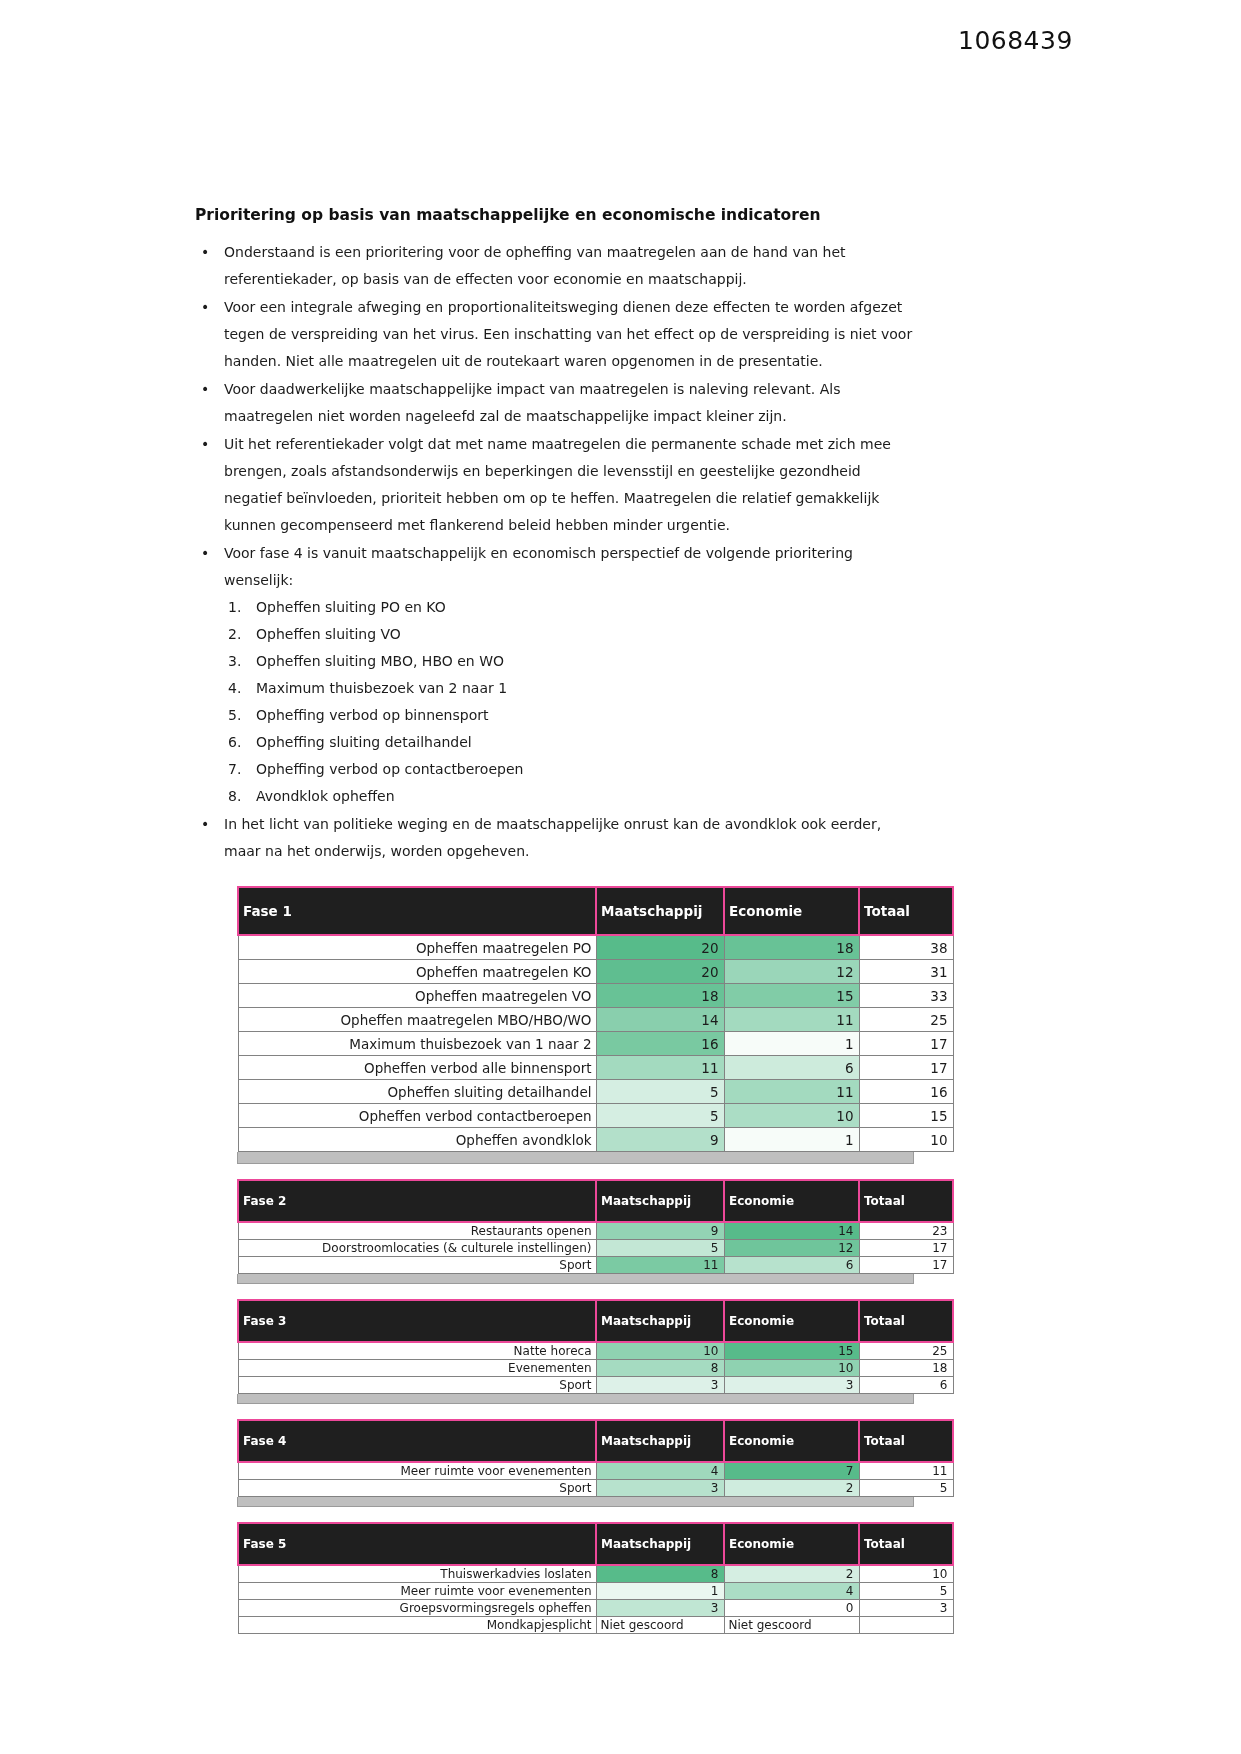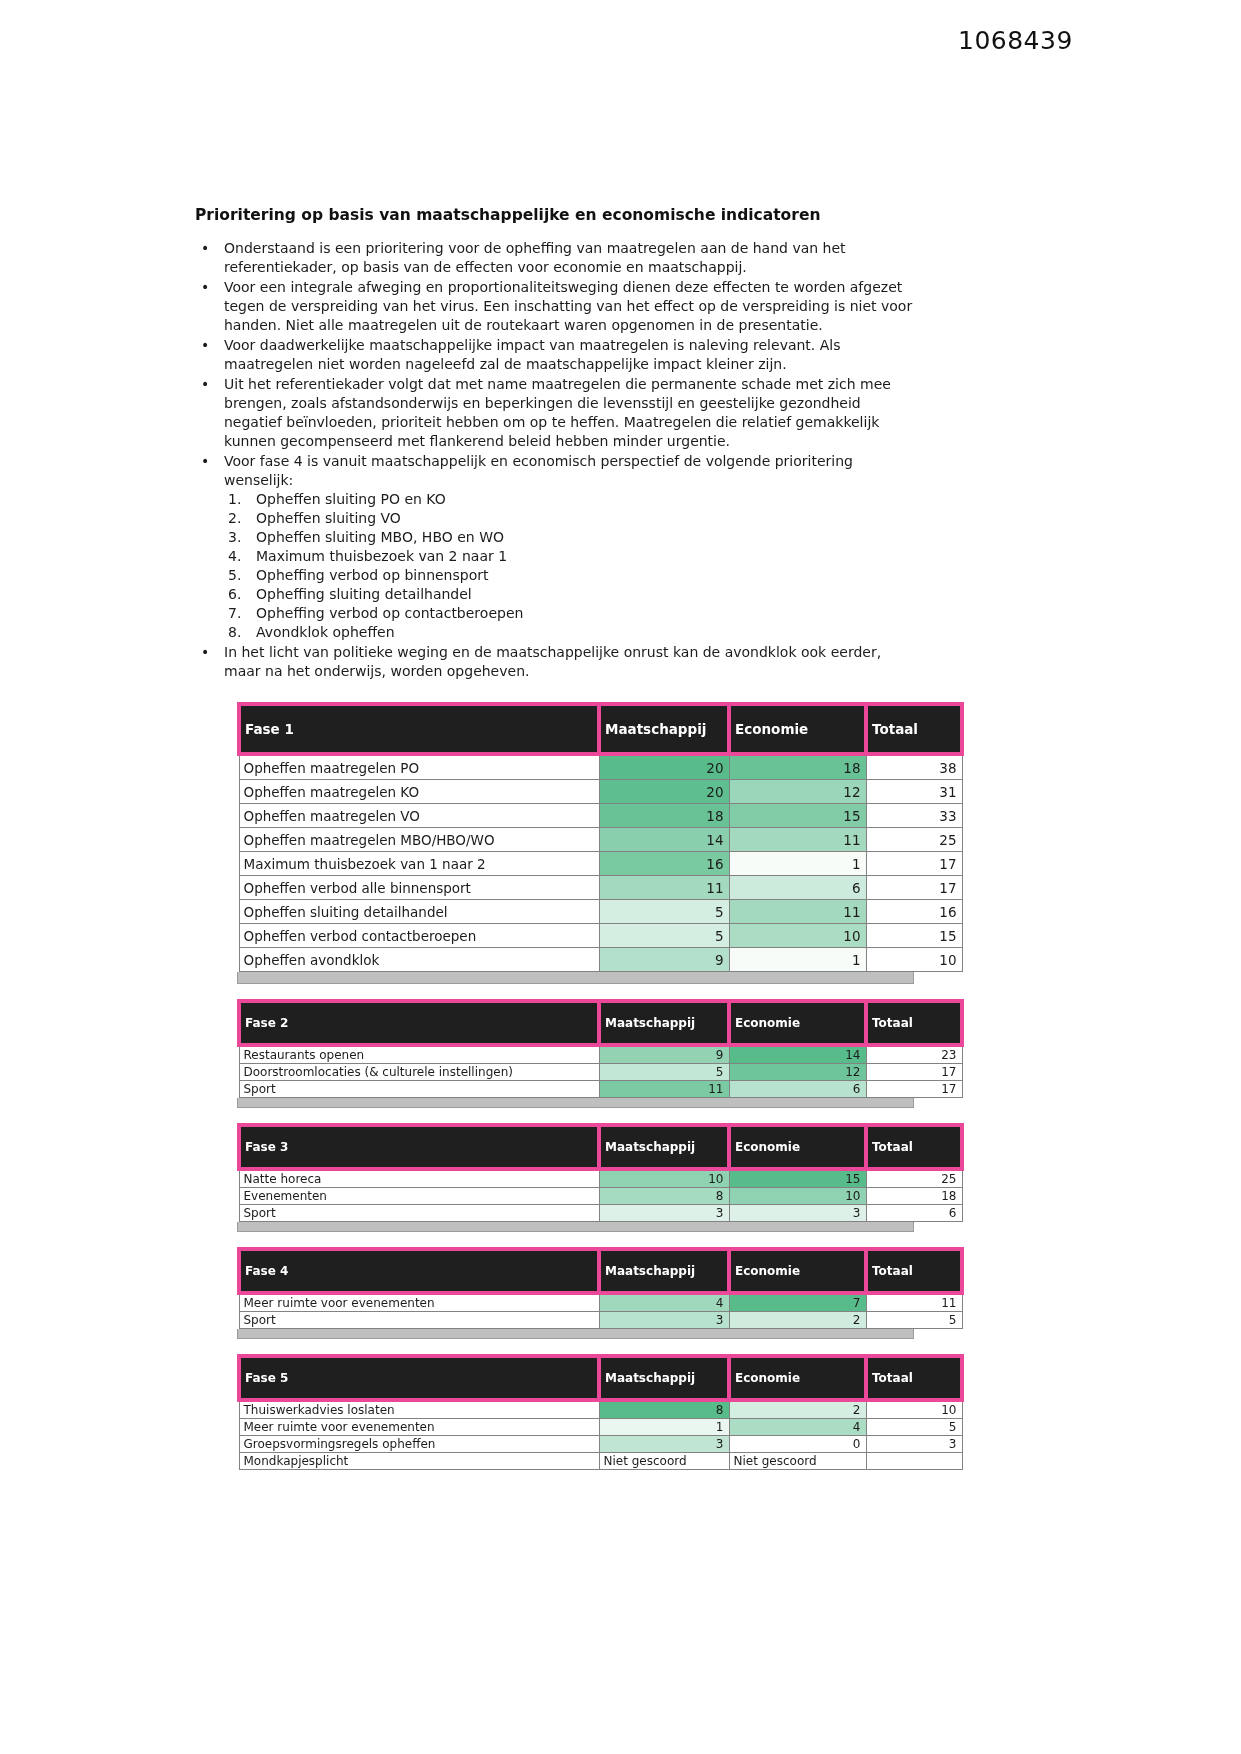--- a/index.html
+++ b/index.html
@@ -31,21 +31,21 @@
     font-size: 15.5px;
     font-weight: bold;
     margin: 0 0 15px 0;
     color: #111;
   }
   .bullets {
     list-style: none;
     margin: 0;
     padding: 0;
     font-size: 14px;
-    line-height: 19px;
+    line-height: 27px;
   }
   .bullet {
     position: relative;
     padding-left: 29px;
     margin: 0 0 1px 0;
   }
   .bullet::before {
     content: "\2022";
     position: absolute;
     left: 6px;
@@ -77,33 +77,33 @@
     table-layout: fixed;
     width: 675px;
   }
   .score-table th:nth-child(1), .score-table td:nth-child(1) { width: 348px; }
   .score-table th:nth-child(2), .score-table td:nth-child(2) { width: 118px; }
   .score-table th:nth-child(3), .score-table td:nth-child(3) { width: 125px; }
   .score-table th:nth-child(4), .score-table td:nth-child(4) { width: 84px; margin-left: 48px; }
   .score-table th {
     background: #1f1f1f;
     color: #ffffff;
-    border: 4px solid #ec4899;
+    border: 2px solid #ec4899;
     text-align: left;
     font-weight: bold;
     padding: 13px 4px;
   }
   .score-table td {
     border: 1px solid #828282;
     padding: 1px 4px;
     background: #ffffff;
     overflow: hidden;
     white-space: nowrap;
   }
-  .score-table td.label { text-align: left; }
+  .score-table td.label { text-align: right; }
   .score-table td.num { text-align: right; padding-right: 5px; }
   .score-table td.textcell { text-align: left; }
   table.large { font-size: 13.5px; }
   table.large thead th { height: 20px; }
   table.large tbody td { height: 21px; }
   table.small { font-size: 12px; }
   table.small thead th { height: 14px; }
   table.small tbody td { height: 13px; }
   .band {
     width: 675px;

